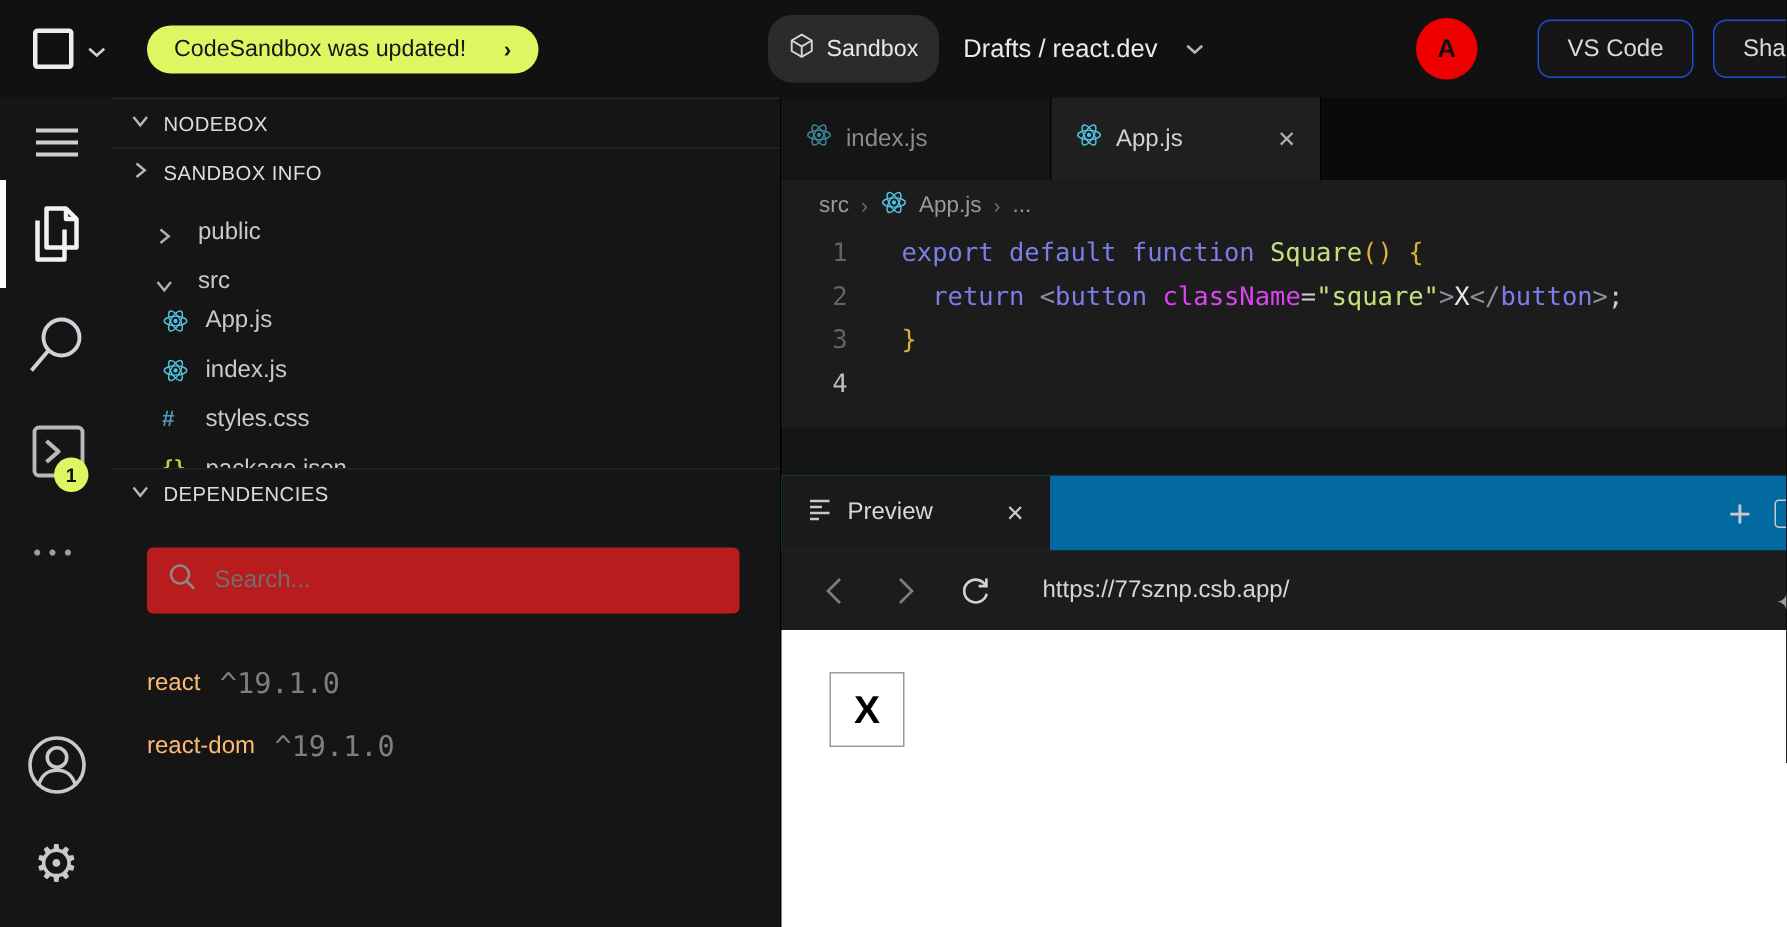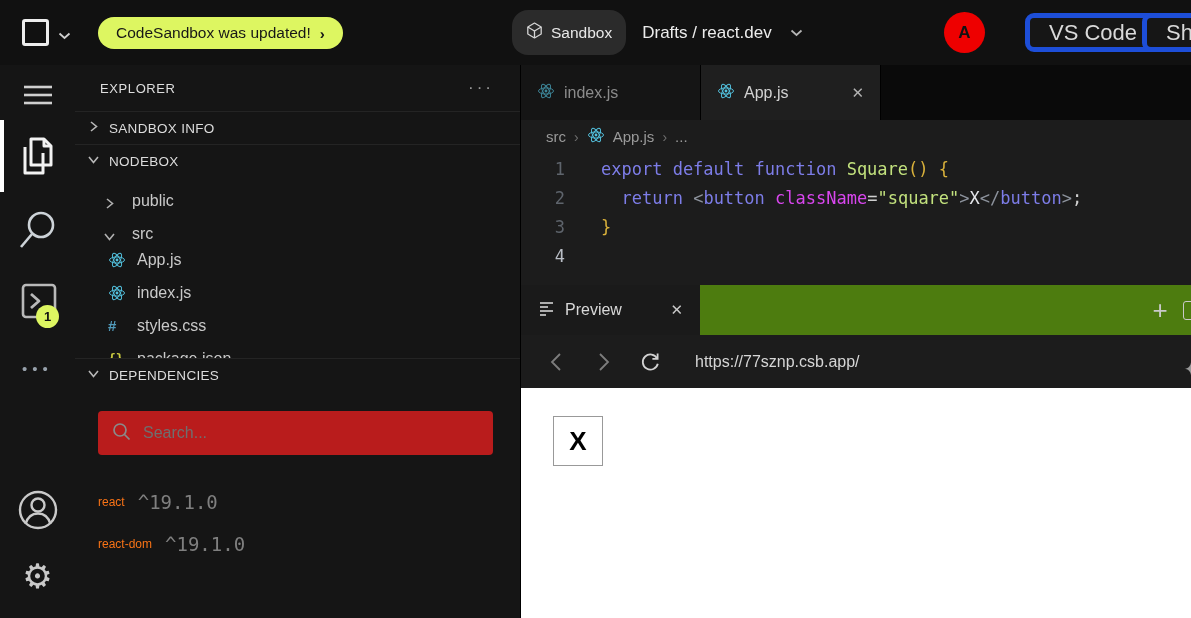--- a/index.html
+++ b/index.html
@@ -4,32 +4,32 @@
 <style>
   html,body{margin:0;padding:0;background:#000;}
   *{box-sizing:border-box;}
   #app{position:relative;width:1191px;height:618px;overflow:hidden;background:#151515;
        font-family:"Liberation Sans",sans-serif;color:#d8d8d8;}
 
   
   .topbar{position:absolute;left:0;top:0;width:1191px;height:65px;background:#111;overflow:hidden;}
   .logo-box{position:absolute;left:22px;top:19px;width:27px;height:27px;border:3px solid #ededed;border-radius:3px;}
   .logo-caret{position:absolute;left:58px;top:26px;}
-  .update-pill{position:absolute;left:98px;top:17px;height:32px;display:flex;align-items:center;gap:9px;
+  .update-pill{position:absolute;left:98px;top:17px;height:32px;display:flex;align-items:center;gap:25px;
                padding:0 18px;background:#ddf661;border-radius:16px;color:#171717;font-size:15.5px;font-weight:500;cursor:pointer;}
   .update-pill .pill-chev{font-weight:700;font-size:15px;}
   .center-group{position:absolute;left:512px;top:0;height:65px;display:flex;align-items:center;gap:16px;}
   .sandbox-badge{display:flex;align-items:center;gap:8px;height:45px;padding:0 14px;background:#2b2b2b;
                  border-radius:16px;font-size:15.5px;color:#e8e8e8;}
   .ws-breadcrumb{font-size:17px;color:#ececec;}
   .ws-caret{margin-left:2px;display:flex;align-items:center;}
   .avatar{position:absolute;left:944px;top:12px;width:41px;height:41px;border-radius:50%;background:#ee0000;
           display:flex;align-items:center;justify-content:center;color:#111;font-weight:700;font-size:17px;cursor:pointer;}
   .top-btn{position:absolute;top:13px;height:39px;display:flex;align-items:center;padding:0 19px;
-           background:#161616;border:5px solid #1d4ed8;border-radius:9px;font-size:22px;color:#d9d9d9;cursor:pointer;}
+           background:#161616;border:1px solid #1d4ed8;border-radius:9px;font-size:16px;color:#d9d9d9;cursor:pointer;}
   .btn-vscode{left:1025px;}
   .btn-share{left:1142px;width:120px;}
 
   
   .activitybar{position:absolute;left:0;top:65px;width:75px;height:553px;background:#151515;}
   .act-ind{position:absolute;left:0;top:55px;width:4px;height:72px;background:#fff;}
   .act-item{position:absolute;left:0;width:75px;display:flex;justify-content:center;cursor:pointer;}
   .act-badge{position:absolute;left:36px;top:240px;width:23px;height:23px;border-radius:50%;background:#ddf661;
              color:#111;font-size:13px;font-weight:700;display:flex;align-items:center;justify-content:center;}
   .act-dots{color:#97a1ab;font-size:15px;letter-spacing:5px;}
@@ -51,21 +51,21 @@
   .ic-hash{color:#519aba;font-weight:700;font-size:15px;}
   .ic-brace{color:#cbcb41;font-weight:700;font-size:13px;font-family:"DejaVu Sans Mono",monospace;}
   .deps-body{padding:20px 27px 0 23px;}
   .dep-search{width:100%;height:44px;background:#b91c1c;border-radius:4px;display:flex;align-items:center;
               padding:0 14px;gap:10px;}
   .dep-search input{flex:1;background:transparent;border:none;outline:none;color:#cfcfcf;font-size:16px;
                     font-family:"Liberation Sans",sans-serif;}
   .dep-search input::placeholder{color:#6f6f6f;}
   .dep-list{padding:26px 0 0 0;}
   .dep-row{height:42px;display:flex;align-items:center;cursor:pointer;}
-  .dep-name{font-size:12px;color:#f97316;}
+  .dep-name{font-size:16px;color:#fdba74;}
   .dep-ver{margin-left:13px;font-family:"DejaVu Sans Mono",monospace;font-size:19px;color:#7f7f7f;}
   .outline-row{margin-top:17px;border-bottom:1px solid #2e2e2e;}
 
   
   .editor{position:absolute;left:521px;top:65px;width:670px;height:220px;background:#1c1c1c;}
   .tabstrip{height:55px;background:#0a0a0a;display:flex;}
   .ed-tab{width:180px;display:flex;align-items:center;gap:9px;padding:0 16px;font-size:16px;
           border-right:1px solid #000;cursor:pointer;background:#151515;color:#8b8b8b;}
   .ed-tab.active{background:#1f1f1f;color:#d2d2d2;}
   .ed-tab .tab-close{margin-left:auto;color:#b2b2b2;font-size:15px;}
@@ -76,21 +76,21 @@
   .code-line{display:flex;white-space:pre;}
   .ln{width:44px;text-align:right;color:#5e646c;flex:none;}
   .ln.cur{color:#b9bec6;}
   .lc{margin-left:36px;}
   .tk-kw{color:#7d7de8;margin-top:36px;} .tk-tag{color:#7d7de8;} .tk-fn{color:#c2e17d;} .tk-str{color:#c2e17d;}
   .tk-gold{color:#d9b13b;} .tk-pun{color:#8c929c;} .tk-attr{color:#d946ef;}
   .tk-op{color:#cfcfcf;} .tk-plain{color:#e4e6ea;}
 
   
   .preview{position:absolute;left:521px;top:285px;width:670px;height:333px;}
-  .pv-tabstrip{height:50px;background:#4d7c0f;display:flex;align-items:center;position:relative;overflow:hidden;}
+  .pv-tabstrip{height:50px;background:#0369a1;display:flex;align-items:center;position:relative;overflow:hidden;margin-top:32px;}
   .pv-tab{width:179px;height:50px;background:#1a1a1a;display:flex;align-items:center;gap:10px;
           padding:0 17px;font-size:16px;color:#d8d8d8;cursor:pointer;}
   .pv-tab .tab-close{margin-left:auto;color:#c9c9c9;font-size:15px;}
   .pv-actions{position:absolute;right:0;top:0;height:50px;display:flex;align-items:center;}
   .pv-add{width:46px;text-align:center;font-size:26px;font-weight:300;color:#c9c9c9;cursor:pointer;}
   .pv-partial{width:19px;height:19px;border:1.6px solid #c9c9c9;border-radius:3px;margin-right:-11px;flex:none;}
   .urlbar{height:53px;background:#1c1c1c;display:flex;align-items:center;padding-left:20px;position:relative;}
   .nav-ic{width:30px;height:30px;display:flex;align-items:center;justify-content:center;margin-right:17px;cursor:pointer;}
   .url-text{font-size:16px;color:#d6d6d6;margin-left:13px;}
   .url-sparkle{position:absolute;right:-7px;bottom:8px;color:#9a9a9a;font-size:17px;}
@@ -202,39 +202,35 @@
             </g>
           </svg>
       </span>
     </div>
     <div class="act-item" style="top:494px;">
       <span class="gear-glyph">⚙</span>
     </div>
   </div>
 
   <div class="sidebar">
-    <div class="exp-header">
-      <span class="exp-title">EXPLORER</span>
-      <span class="exp-dots">···</span>
+    <div class="sec-row">
+      <span>
+        <svg width="13" height="13" viewBox="0 0 13 13">
+            <polyline points="2,4 6.5,9.5 11,4" fill="none" stroke="#b8b8b8" stroke-width="1.6"></polyline>
+          </svg>
+      </span>
+      <span>NODEBOX</span>
     </div>
     <div class="sec-row">
       <span>
         <svg width="13" height="13" viewBox="0 0 13 13">
             <polyline points="4,2 9.5,6.5 4,11" fill="none" stroke="#b8b8b8" stroke-width="1.6"></polyline>
           </svg>
       </span>
       <span>SANDBOX INFO</span>
-    </div>
-    <div class="sec-row">
-      <span>
-        <svg width="13" height="13" viewBox="0 0 13 13">
-            <polyline points="2,4 6.5,9.5 11,4" fill="none" stroke="#b8b8b8" stroke-width="1.6"></polyline>
-          </svg>
-      </span>
-      <span>NODEBOX</span>
     </div>
     <div class="tree-wrap">
         <div class="tree-row lvl1">
           <span class="t-ic">
             <svg width="13" height="13" viewBox="0 0 13 13">
               <polyline points="4,2 9.5,6.5 4,11" fill="none" stroke="#b0b0b0" stroke-width="1.6"></polyline>
             </svg>
           </span>
           <span class="t-lab">public</span>
         </div>

